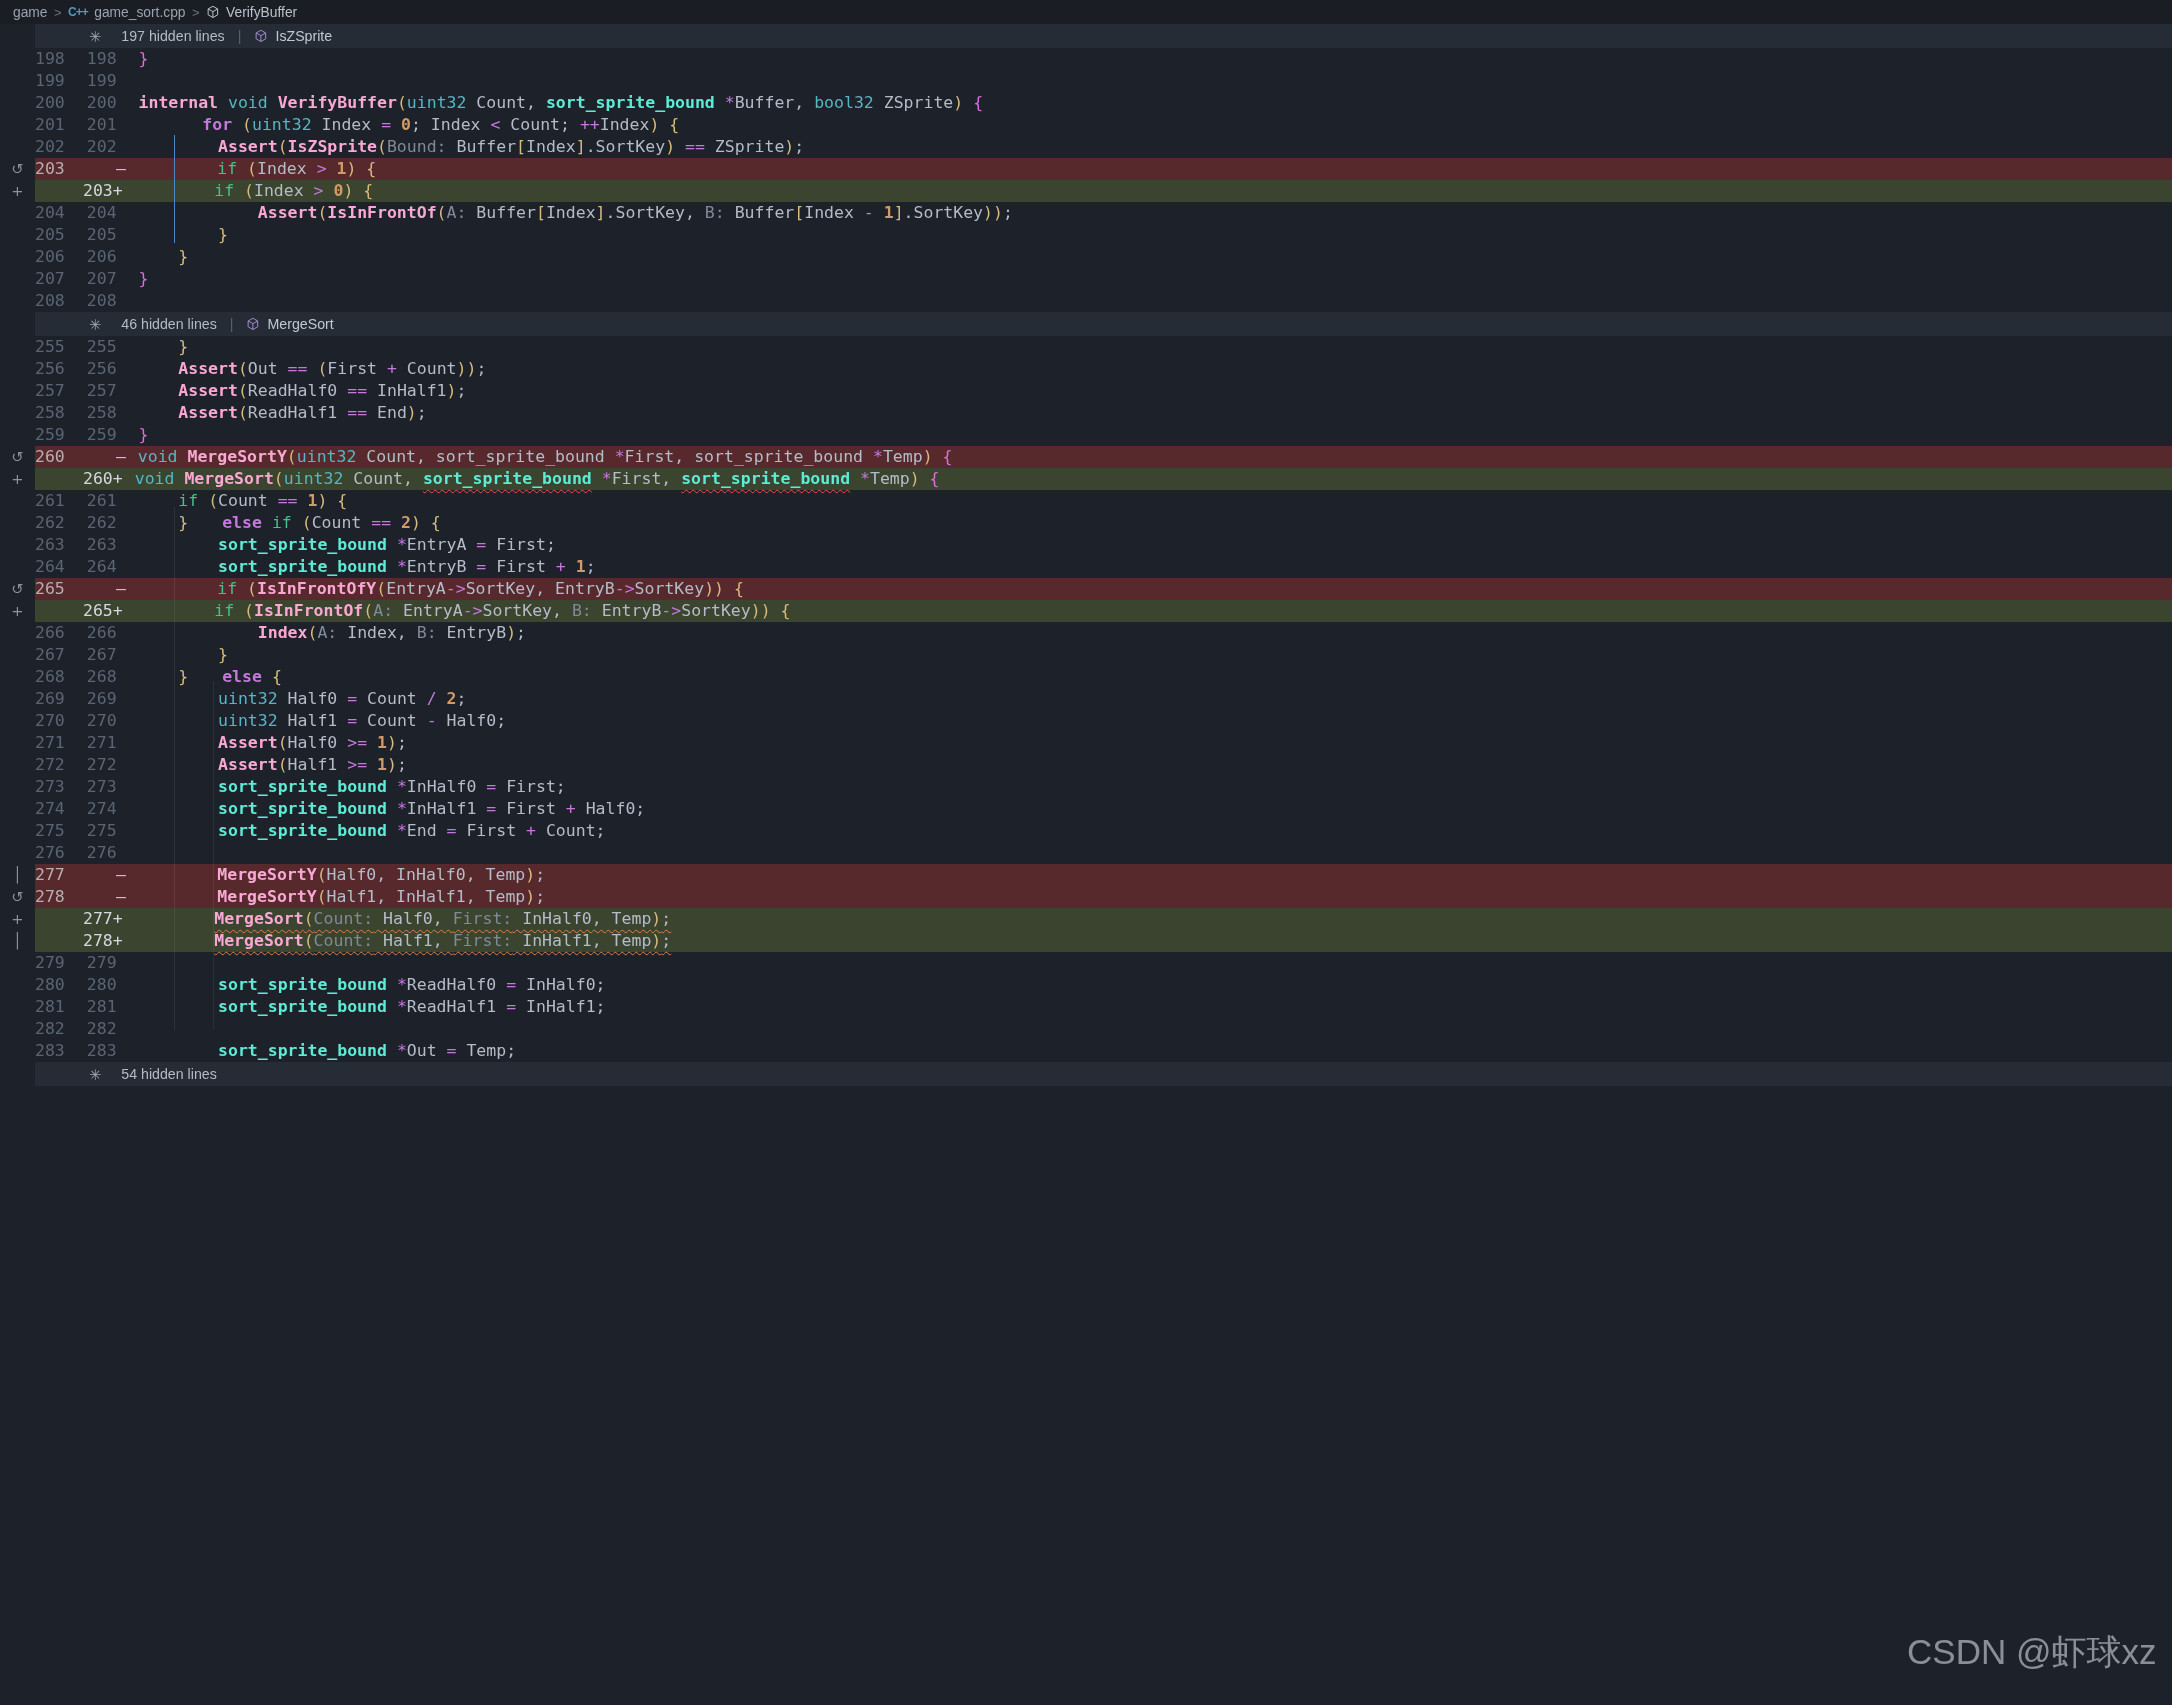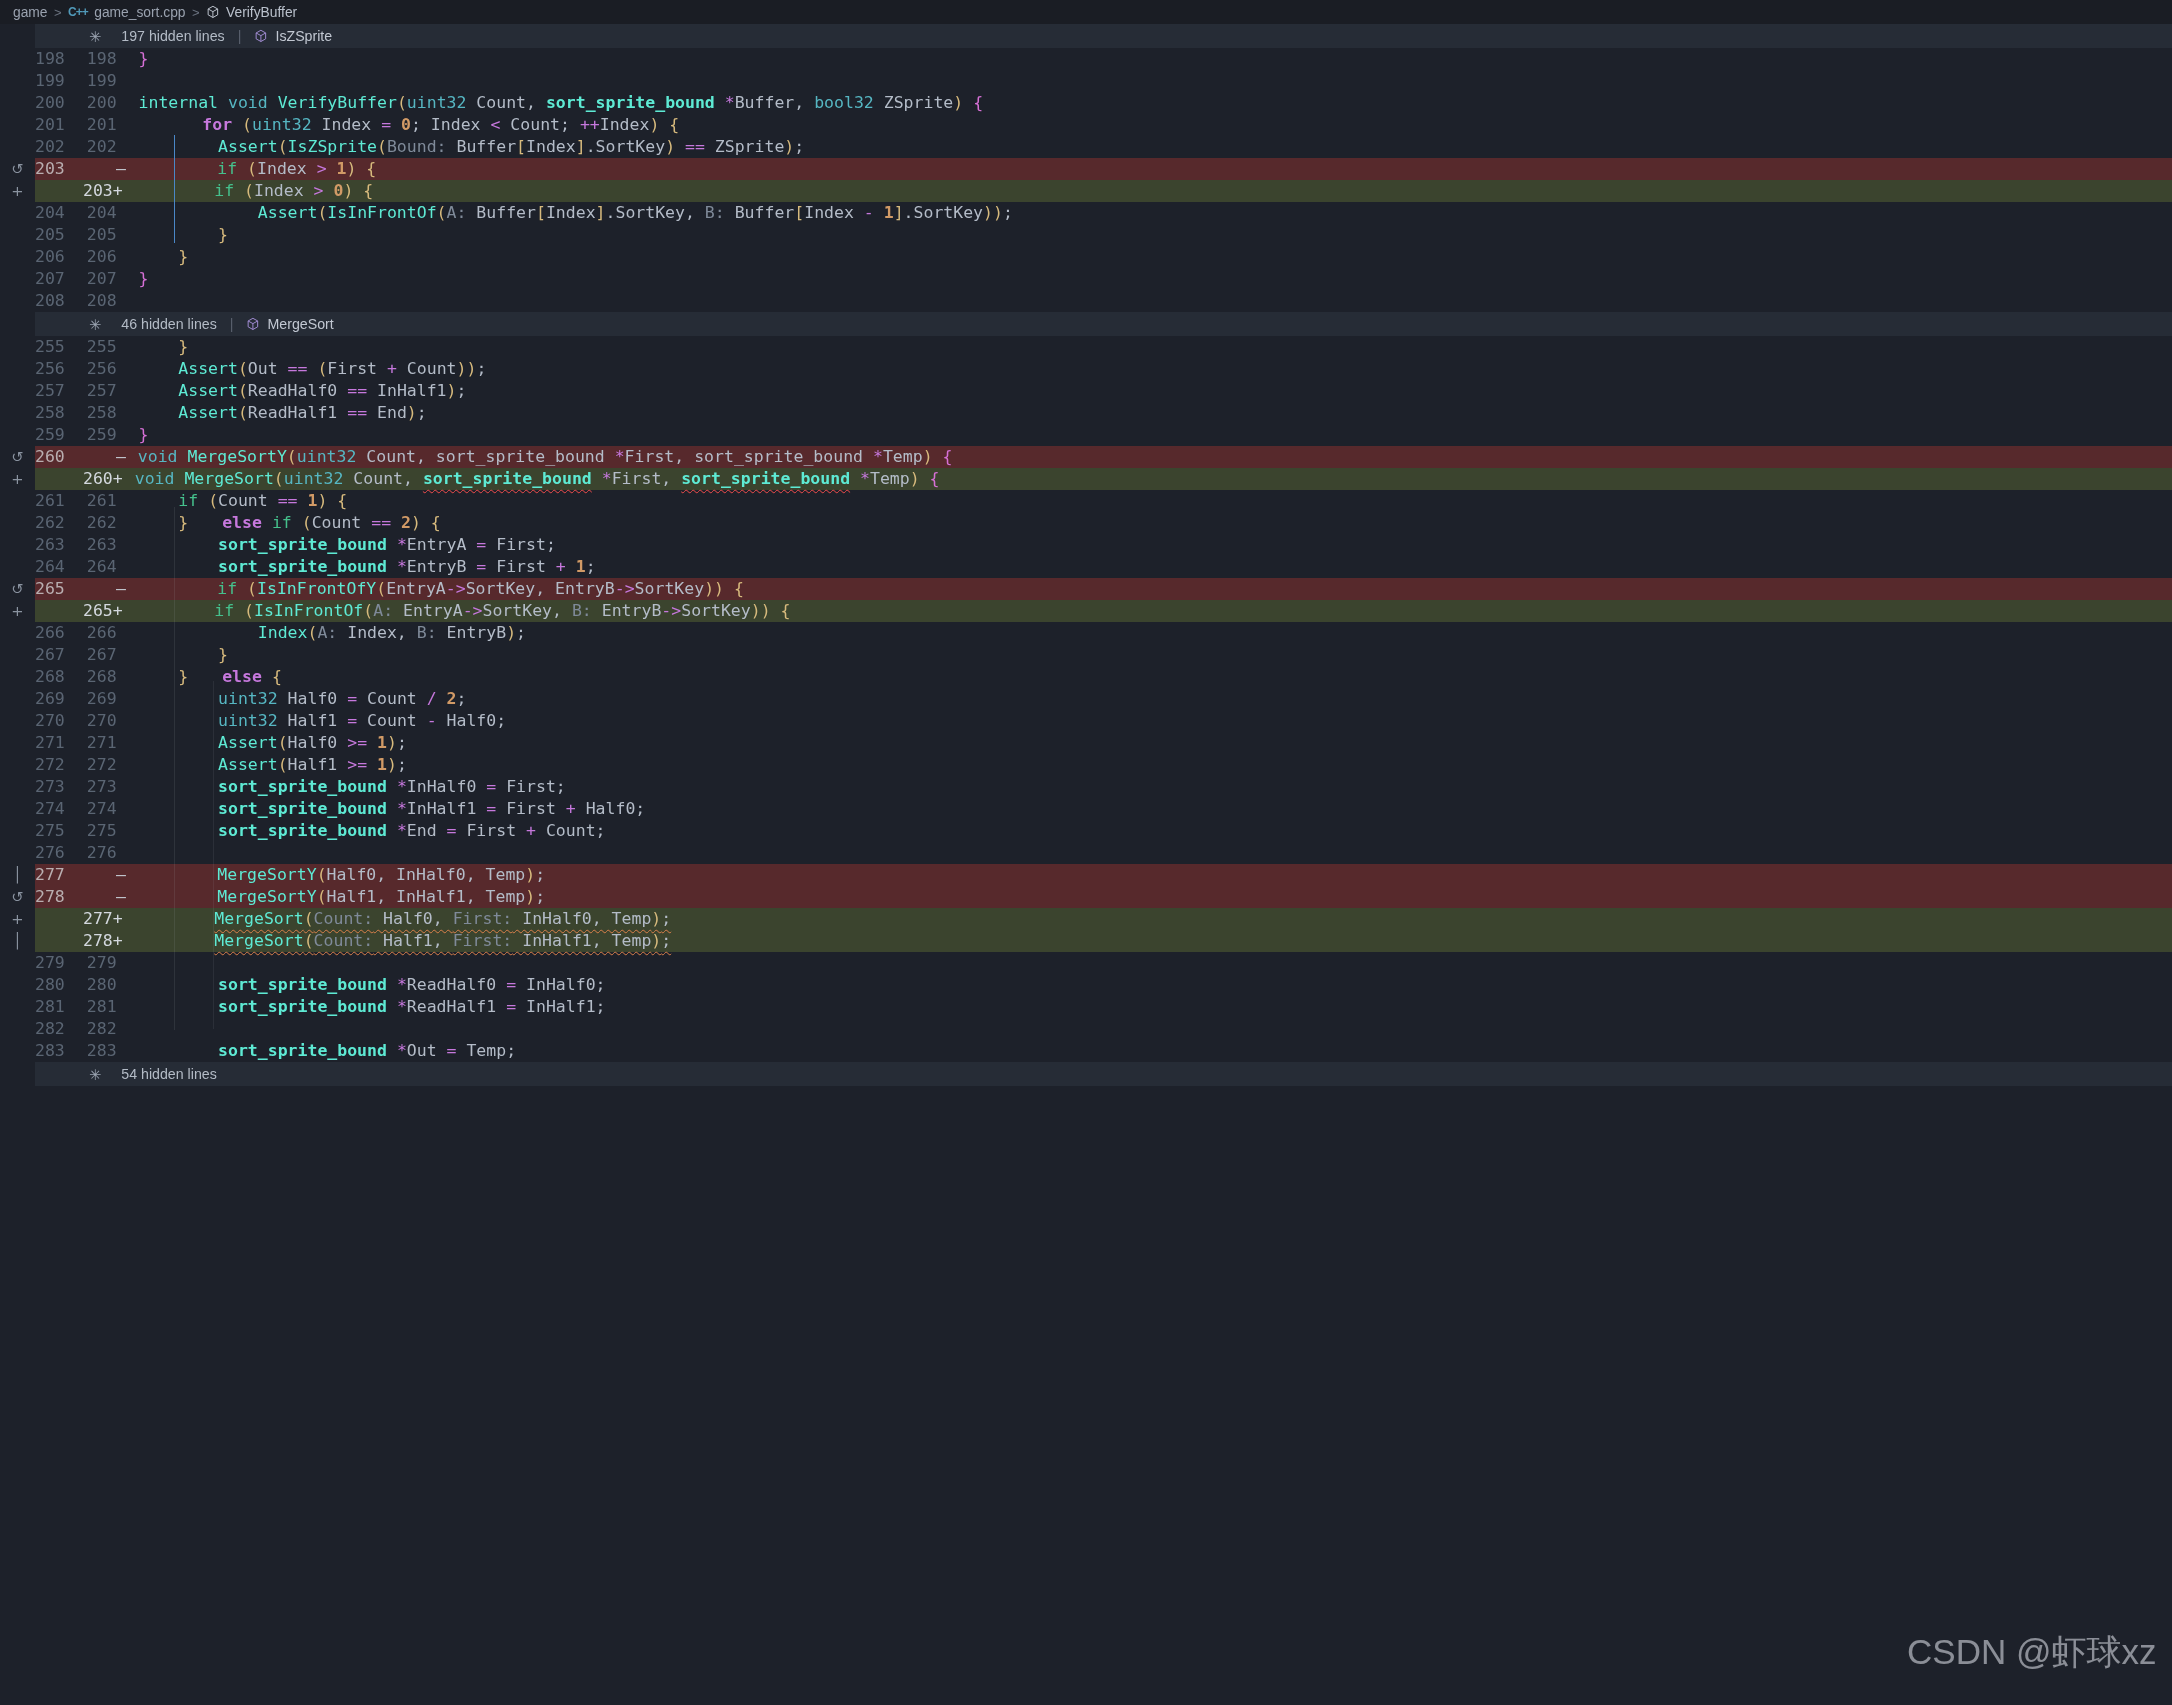--- a/index.html
+++ b/index.html
@@ -32,21 +32,21 @@
             font-family:"Liberation Sans",sans-serif;font-size:14.2px;color:#b3bbc6;}
   .unfold{margin-left:54px;color:#9aa3b0;font-size:14.7px;font-family:"DejaVu Sans",sans-serif;}
   .bar-text{margin-left:20px;}
   .bar-sep{margin:0 13px;color:#59606c;}
   .bar-symbol{margin-left:7.3px;color:#c2c8d2;}
   
   .c-d{color:#b4bcc8;}
   .c-t{color:#56b6c2;text-align:center;}
   .c-i{color:#45c08c;}
   .c-k{color:#c678dd;font-weight:bold;margin-left:24px;}
-  .c-f{color:#5eead4;font-weight:normal;}
+  .c-f{color:#f9a8d4;font-weight:bold;}
   .c-b{color:#5eead4;font-weight:bold;}
   .c-n{color:#d19a66;font-weight:bold;}
   .c-o{color:#c678dd;}
   .c-p{color:#d7ba7d;}
   .c-m{color:#d670d6;}
   .c-h{color:#7f8a99;}
   .c-sqr{text-decoration:underline wavy #ef4b4b 1.4px;text-underline-offset:4.6px;text-decoration-skip-ink:none;}
   .c-sqo{text-decoration:underline wavy #d97f4a 1.4px;text-underline-offset:4.6px;text-decoration-skip-ink:none;}
   .guide{position:absolute;width:1.4px;}
   .watermark{position:absolute;right:16.5px;bottom:29px;font-family:"Liberation Sans",sans-serif;

